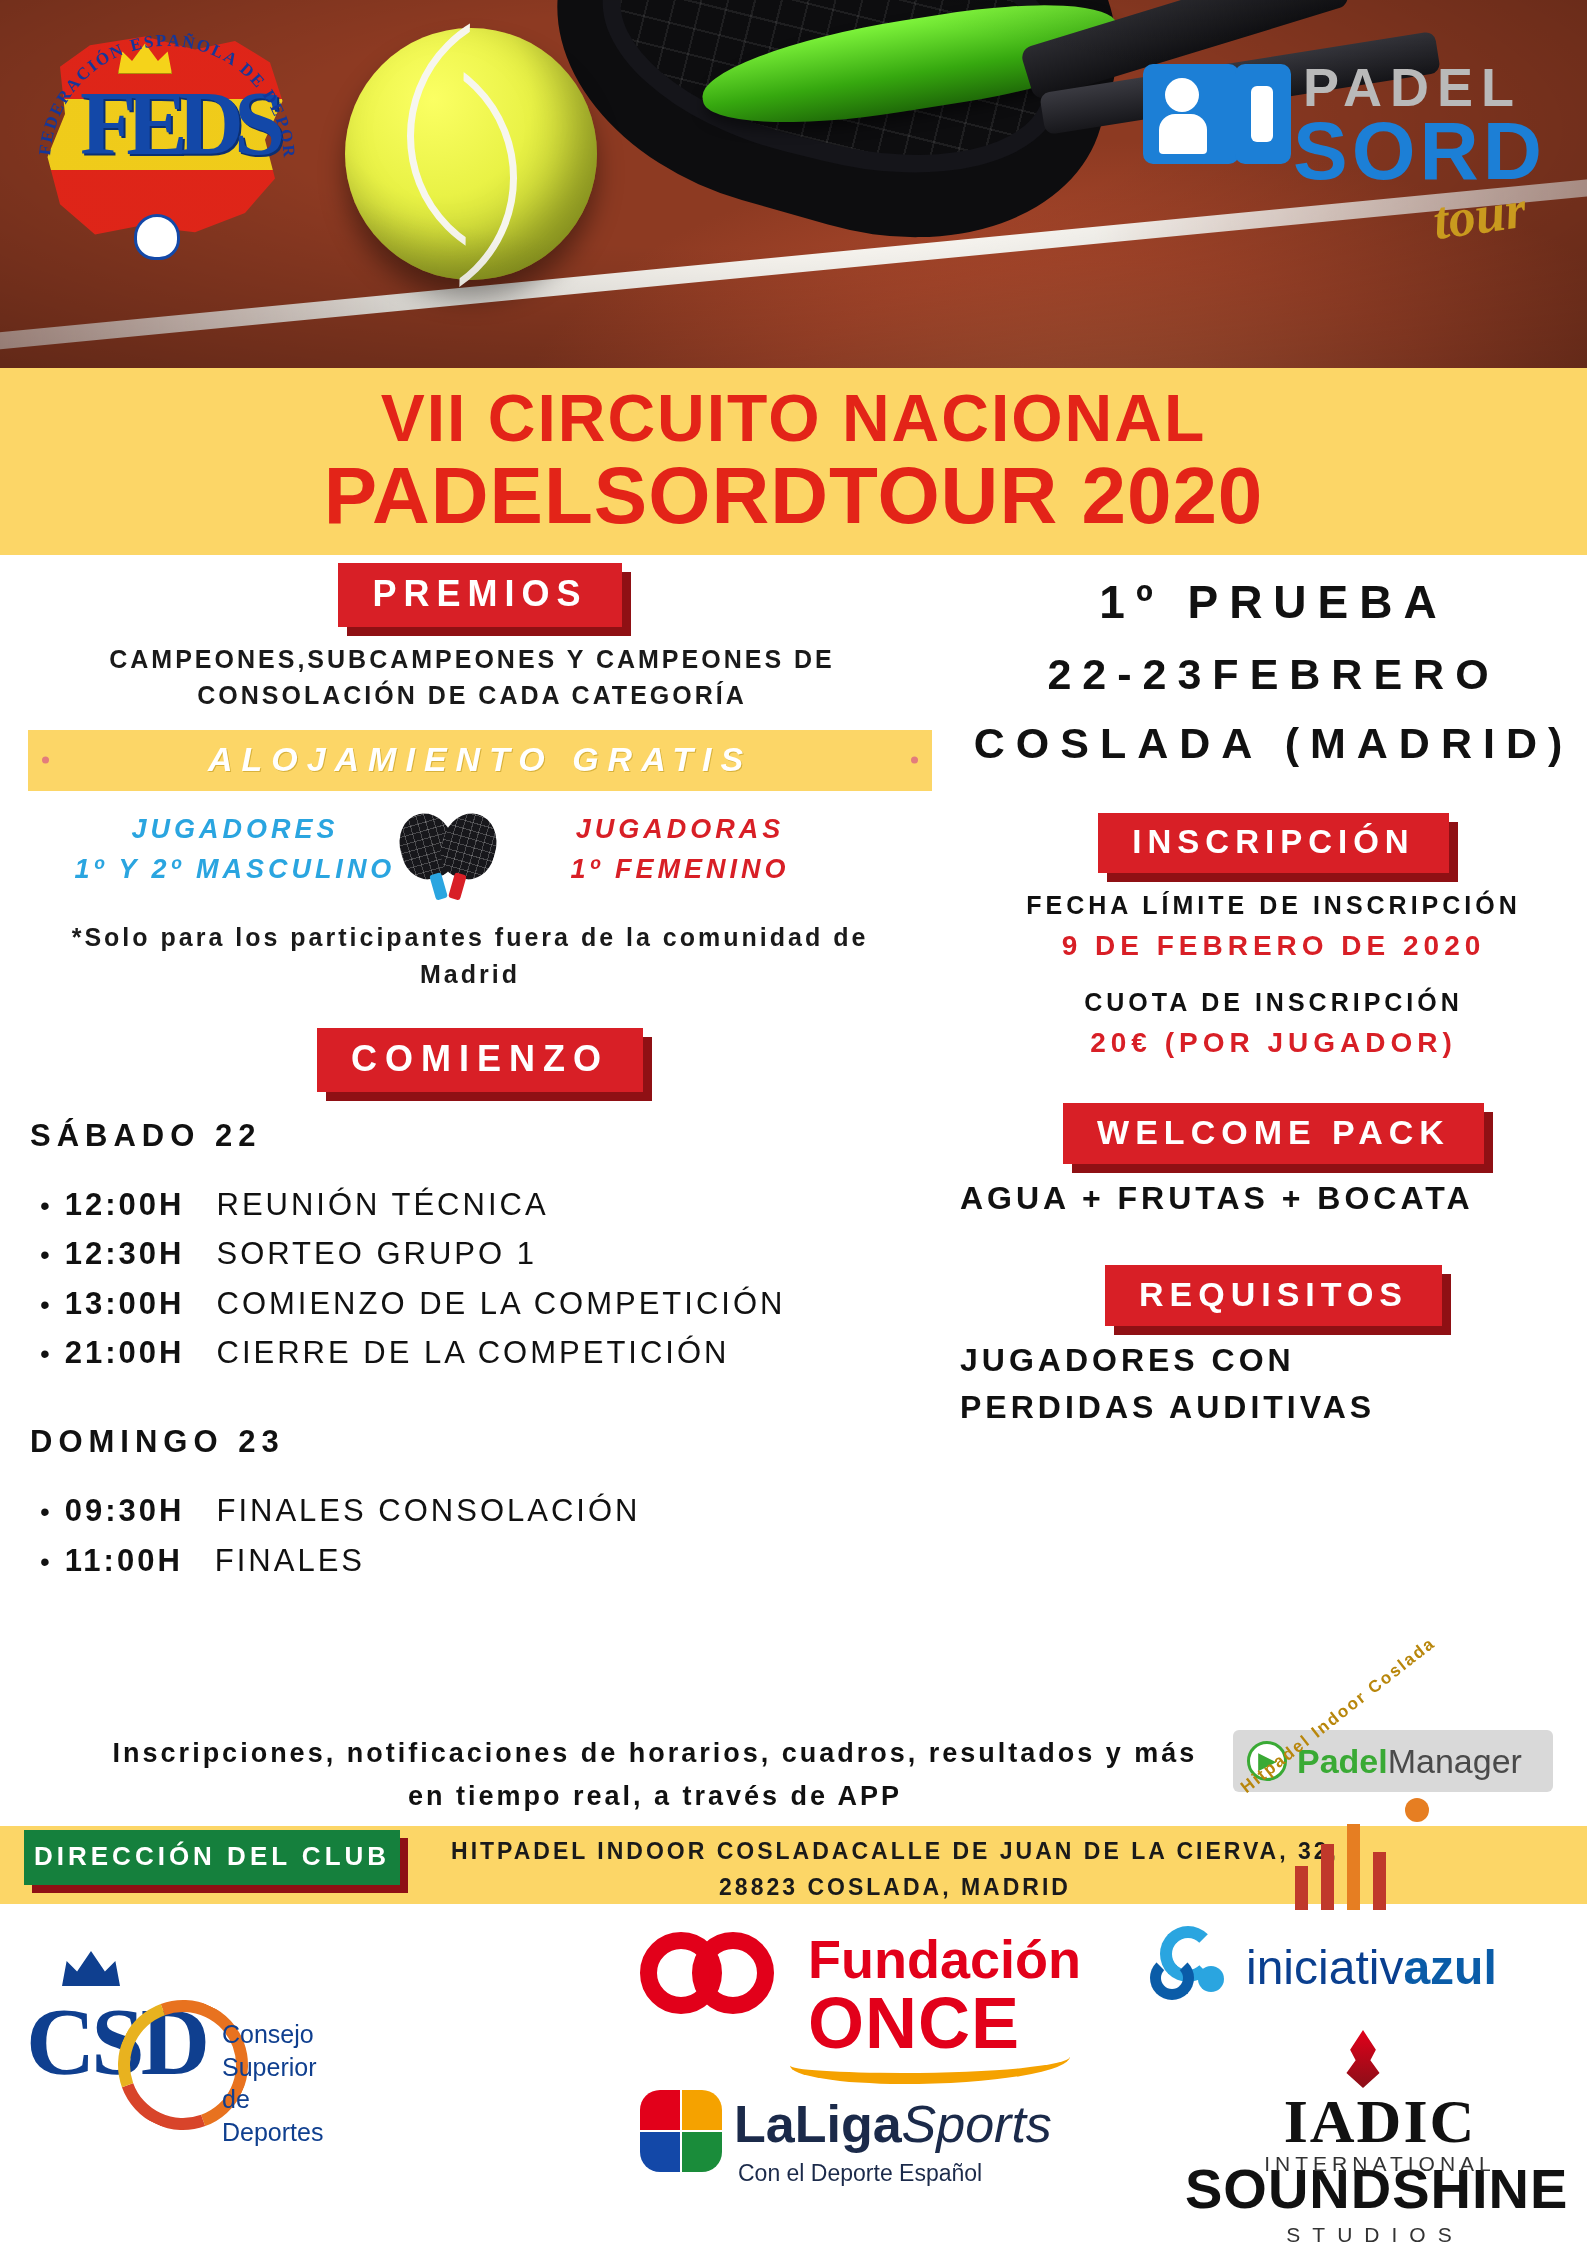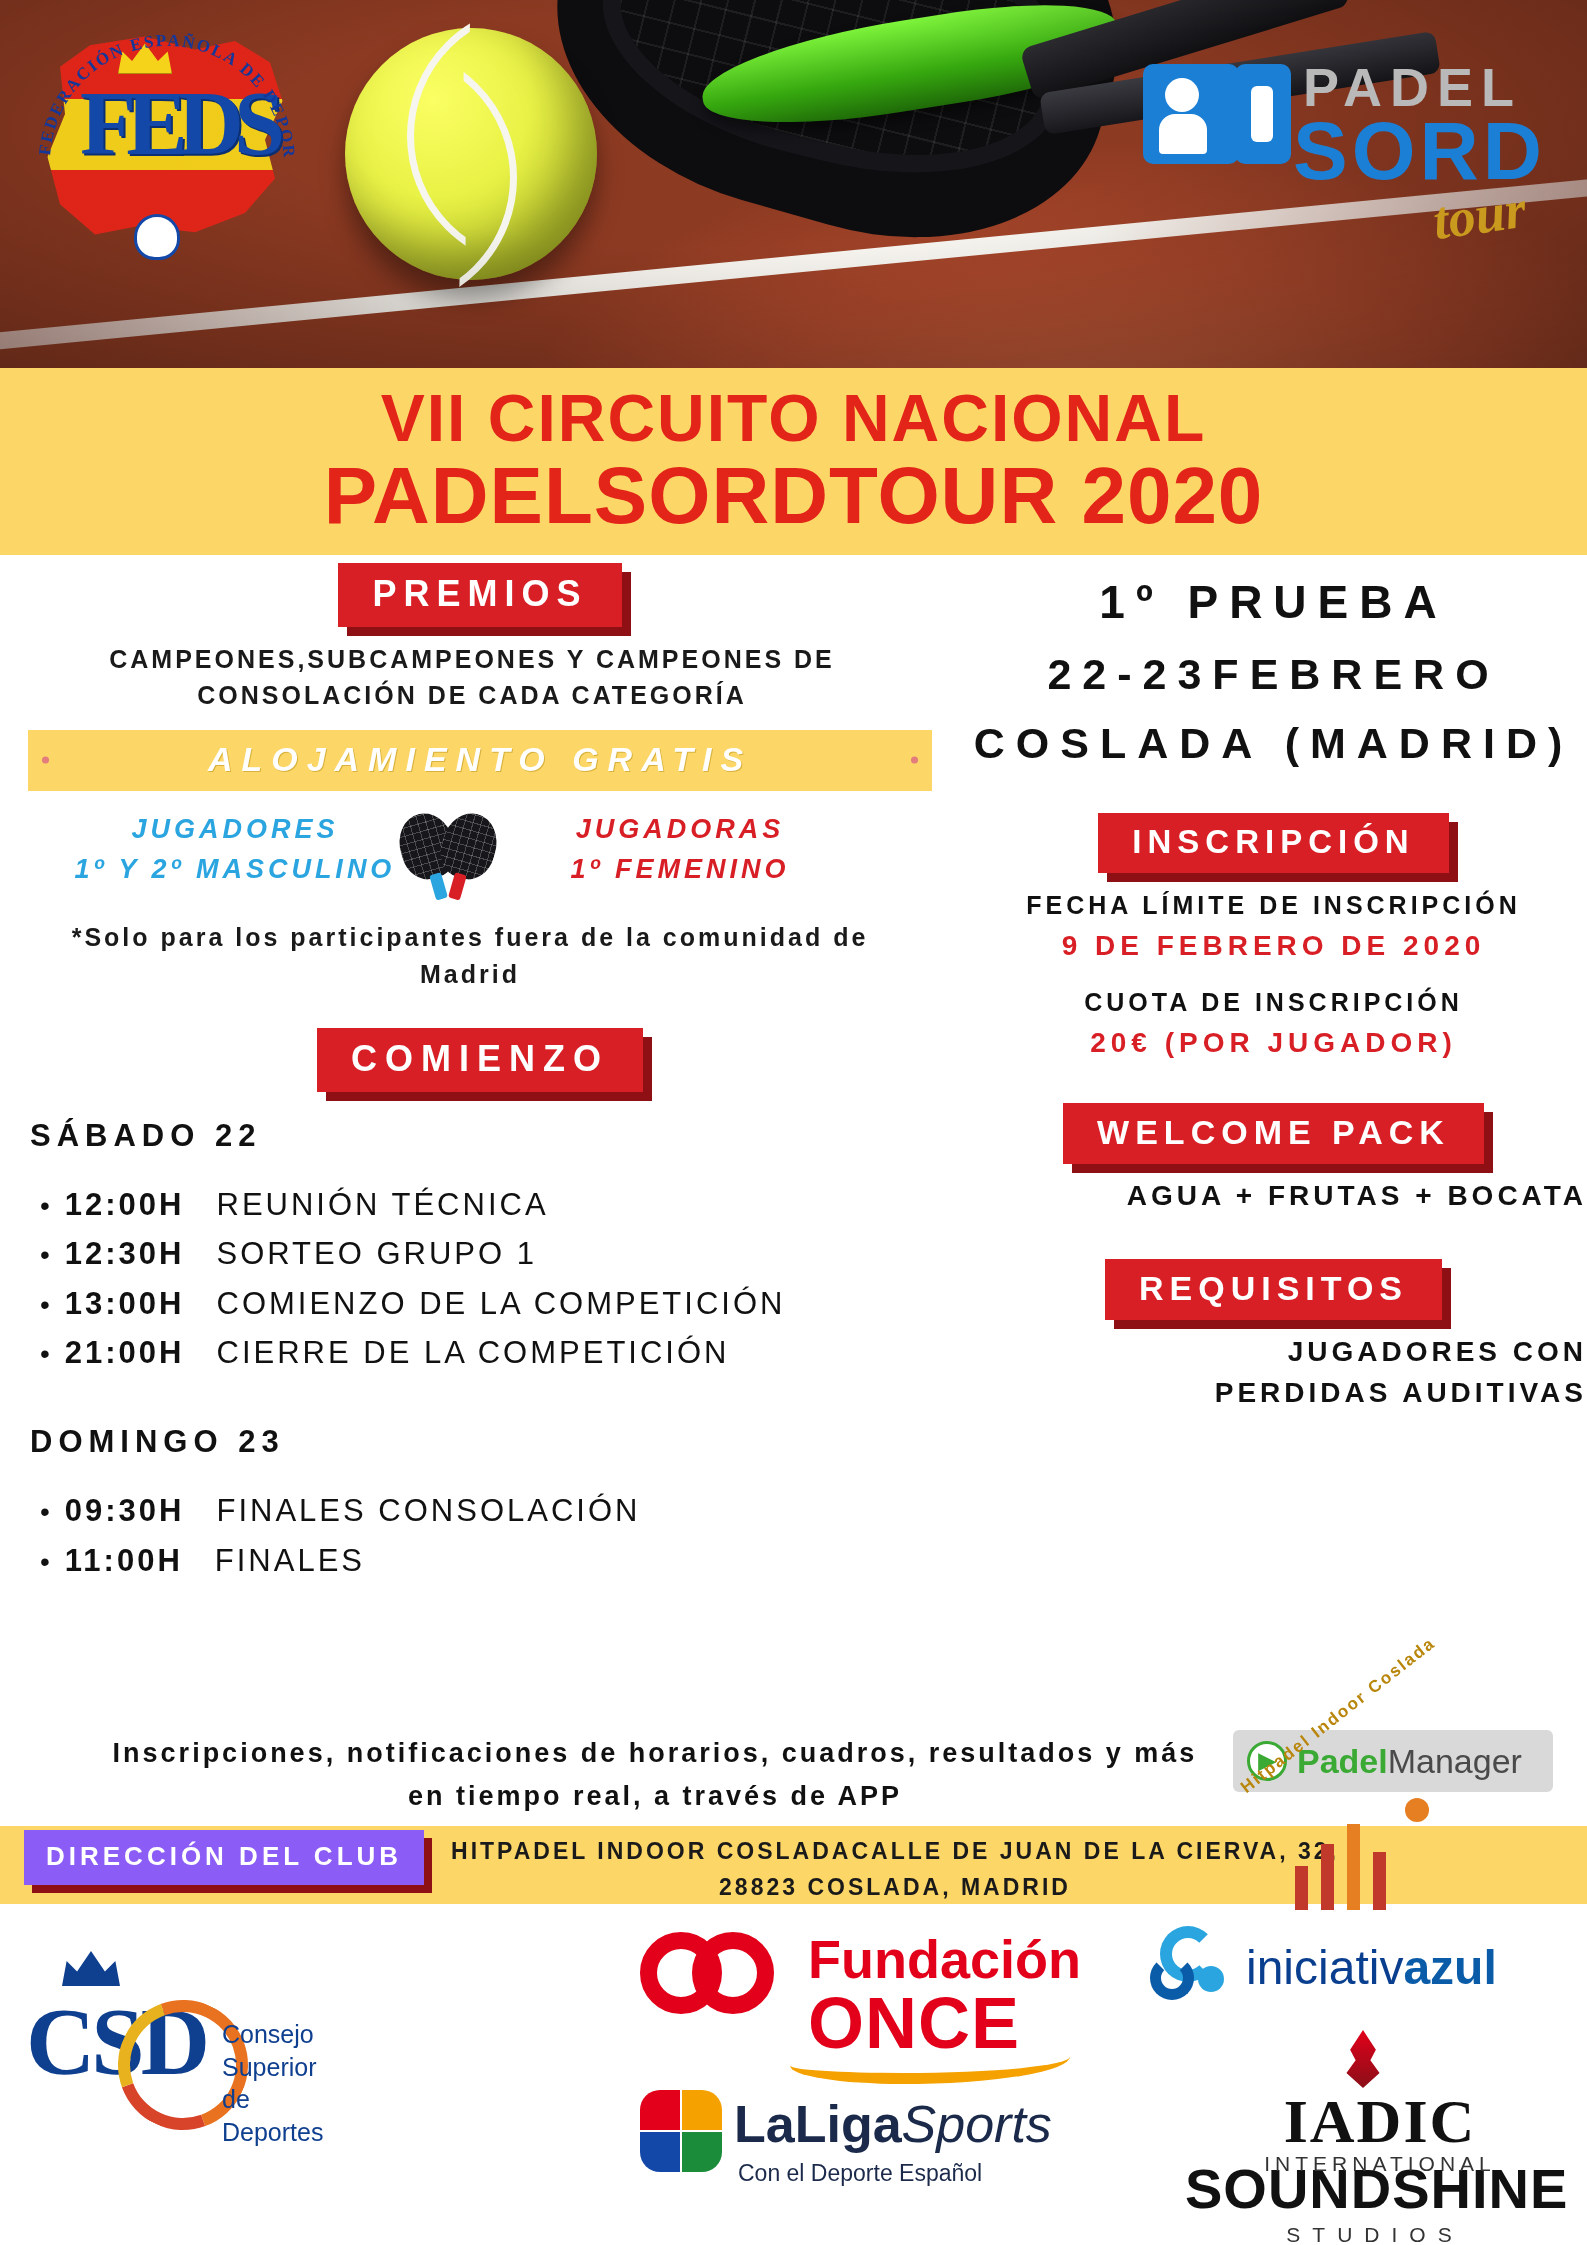--- a/index.html
+++ b/index.html
@@ -338,22 +338,22 @@
     font-weight: 700; font-size: 25px; letter-spacing: 4px;
     color: #111; text-align: center; margin-top: 18px;
   }
   .rc-red {
     font-weight: 700; font-size: 28px; letter-spacing: 5px;
     color: #d81f26; text-align: center; margin-top: 10px;
   }
   .lbl-welcome { font-size: 34px; letter-spacing: 6px; }
   .lbl-req { font-size: 34px; letter-spacing: 6px; }
   .rc-bold {
-    font-weight: 700; font-size: 28px; letter-spacing: 4px;
-    color: #111; text-align: right; margin-top: 12px; line-height: 1.4;
+    font-weight: 700; font-size: 32px; letter-spacing: 4px;
+    color: #111; text-align: left; margin-top: 12px; line-height: 1.4;
   }
 
   
   .app-strip {
     position: absolute; left: 0; right: 0; top: 1728px;
     height: 86px;
   }
   .app-text {
     position: absolute; left: 90px; top: 4px; width: 1130px;
     font-weight: 700; font-size: 27px; letter-spacing: 3px;
@@ -380,23 +380,23 @@
   .addr-band {
     position: absolute; left: 0; right: 0; top: 1826px;
     height: 78px;
   }
   .addr-yellow {
     position: absolute; left: 0; right: 0; top: 0; height: 78px;
     background: #fcd667;
   }
   .addr-red {
     position: absolute; left: 24px; top: 4px;
-    background: #8b5cf6; color: #fff;
+    background: #15803d; color: #fff;
     font-weight: 700; font-size: 26px; letter-spacing: 4px;
-    padding: 11px 22px 13px;
+    padding: 11px 10px 13px;
     box-shadow: 8px 8px 0 #8f1014;
   }
   .addr-text {
     position: absolute; left: 430px; width: 930px; top: 8px;
     text-align: center;
     font-weight: 700; font-size: 23px; letter-spacing: 3px;
     color: #1a1a1a; line-height: 1.55;
   }
   .hit-logo {
     position: absolute; right: 150px; top: -58px;

